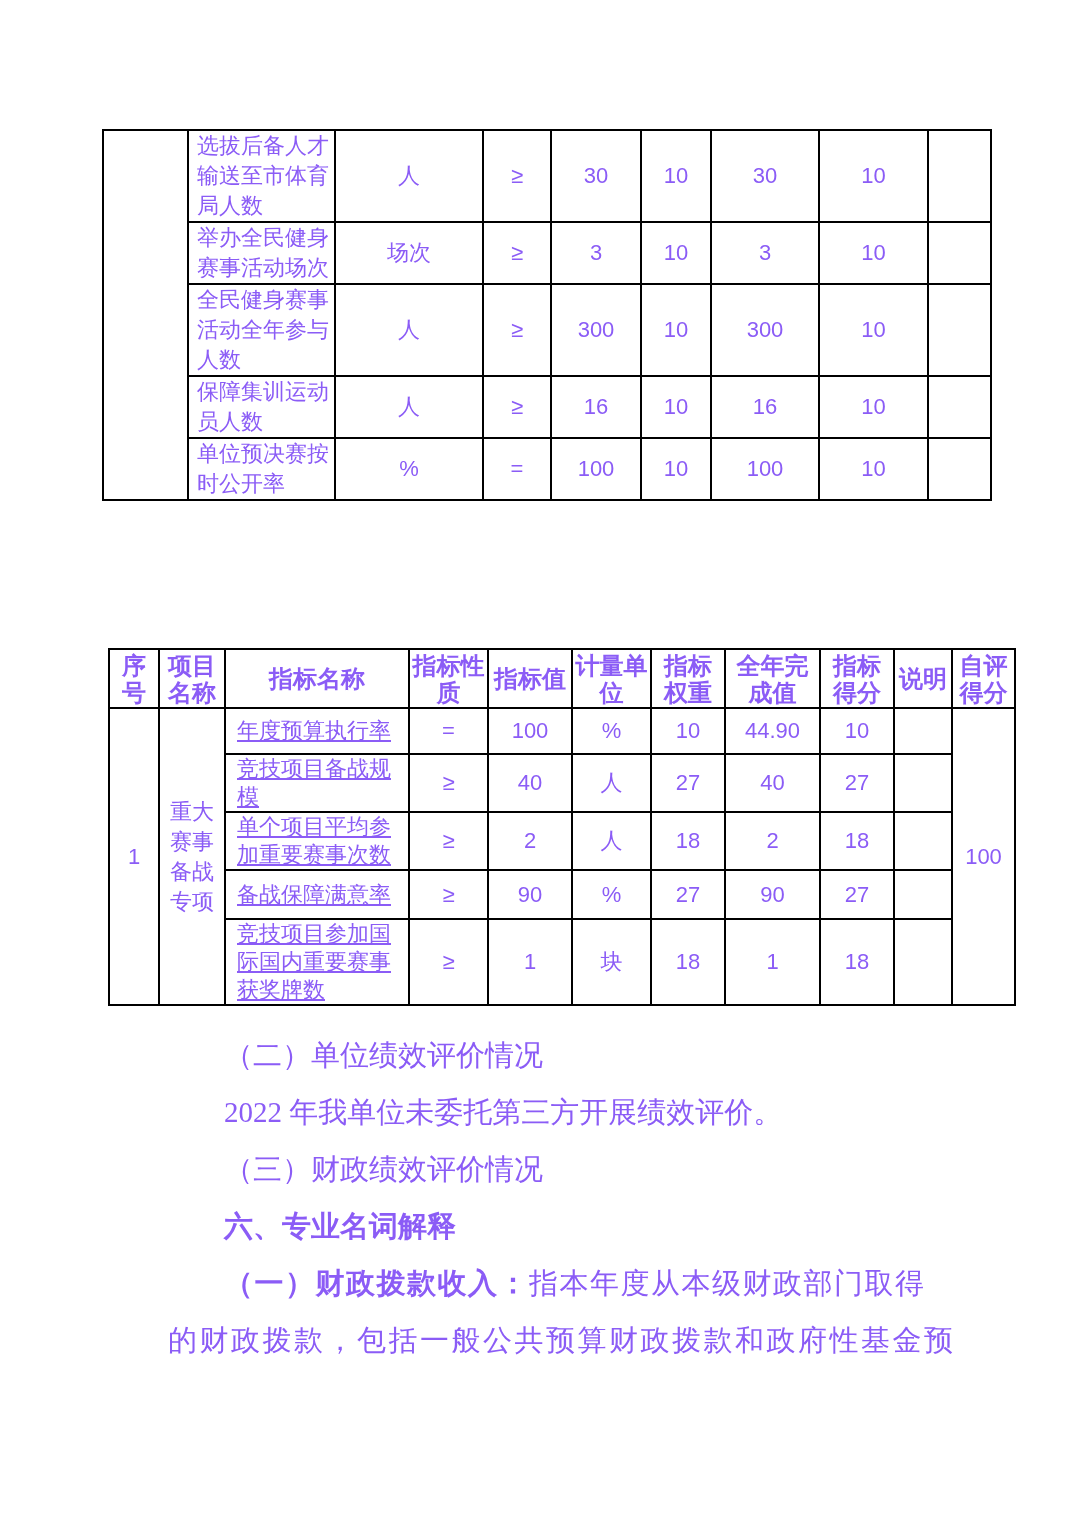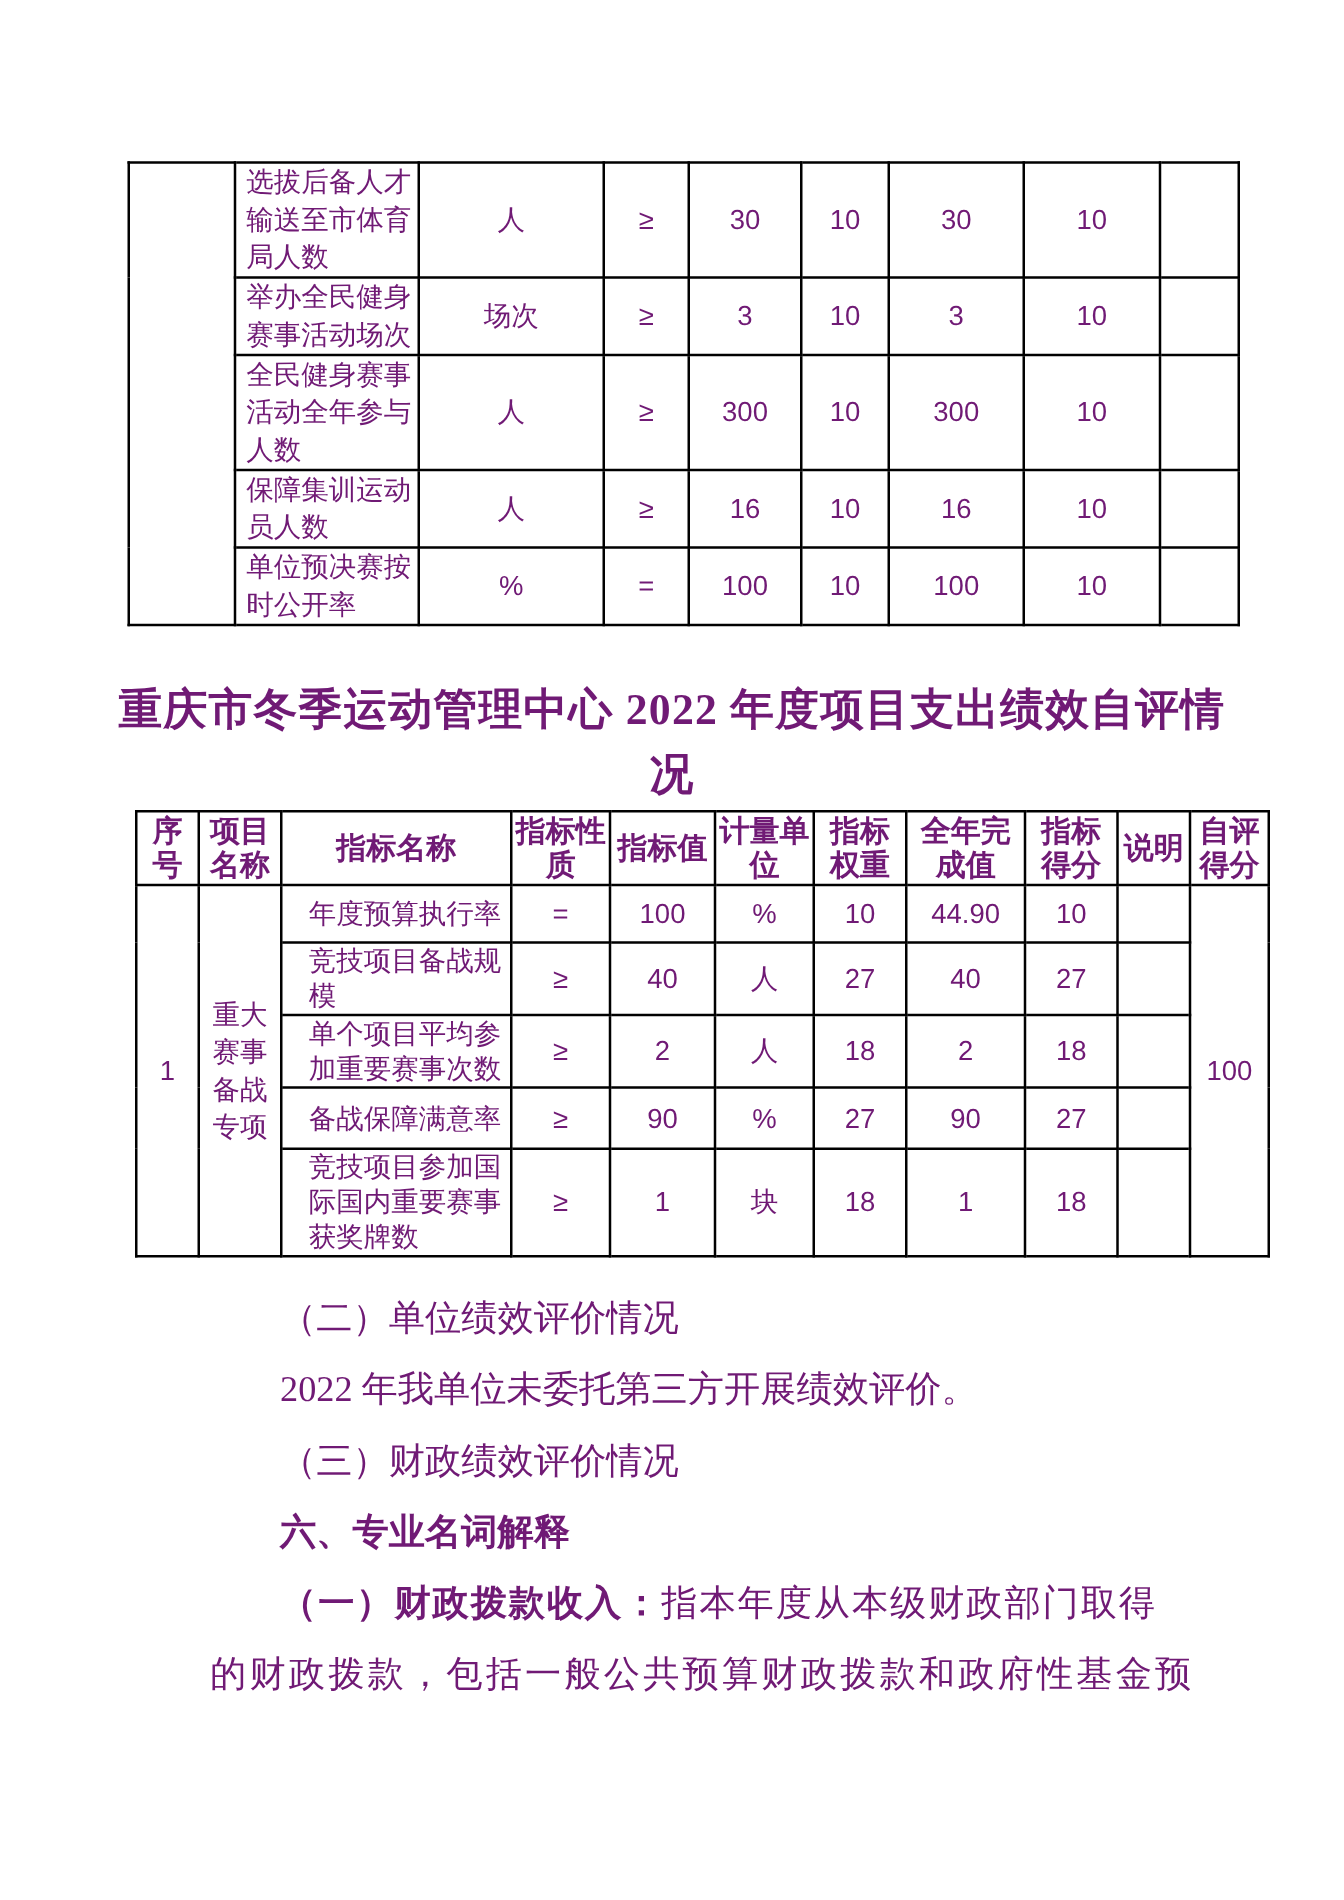--- a/index.html
+++ b/index.html
@@ -1,21 +1,21 @@
 <!DOCTYPE html>
 <html><head>
 <meta charset="utf-8">
 <style>
   html, body { margin: 0; padding: 0; background: #ffffff; }
   .page {
     position: relative;
     width: 1075px;
     height: 1520px;
     background: #ffffff;
-    color: #701a75;
+    color: #8b5cf6;
     font-family: "Liberation Serif", "DejaVu Serif", serif;
     overflow: hidden;
   }
 
   
   table.doc-table {
     border-collapse: collapse;
     table-layout: fixed;
     position: absolute;
     background: #fff;
@@ -34,21 +34,21 @@
   #table1 { left: 102px; top: 129px; width: 888px;
             font-family: "Liberation Sans", "DejaVu Sans", sans-serif;
             font-size: 22px; line-height: 30px; }
   #table1 td.name { text-align: left; padding-left: 8px; }
 
   
   #table2 { left: 92px; top: 648px; width: 906px;
             font-family: "Liberation Sans", "DejaVu Sans", sans-serif;
             font-size: 22px; line-height: 28px; margin-left: 16px; }
   #table2 th { font-size: 24px; line-height: 27px; font-weight: bold; padding: 0 2px; }
-  #table2 td.name { text-align: left; padding-left: 21px; }
+  #table2 td.name { text-align: left; padding-left: 11px; text-decoration: underline; }
   #table2 td.project { line-height: 30px; }
 
   
   .t2-title {
     position: absolute;
     left: 92px; top: 542px; width: 891px;
     text-align: center;
     font-weight: bold;
     font-size: 35px;
     line-height: 52px;
@@ -137,24 +137,20 @@
       <td>=</td>
       <td>100</td>
       <td>10</td>
       <td>100</td>
       <td>10</td>
       <td></td>
     </tr>
   </tbody>
     </table>
 
-  <div class="t2-title">
-    <div>重庆市冬季运动管理中心 2022 年度项目支出绩效自评情况</div>
-    <div>表</div>
-  </div>
 
   <table class="doc-table" id="table2">
     <colgroup>
       <col style="width:50px">
         <col style="width:66px">
         <col style="width:184px">
       <col style="width:79px">
         <col style="width:84px">
         <col style="width:79px">
       <col style="width:74px">

